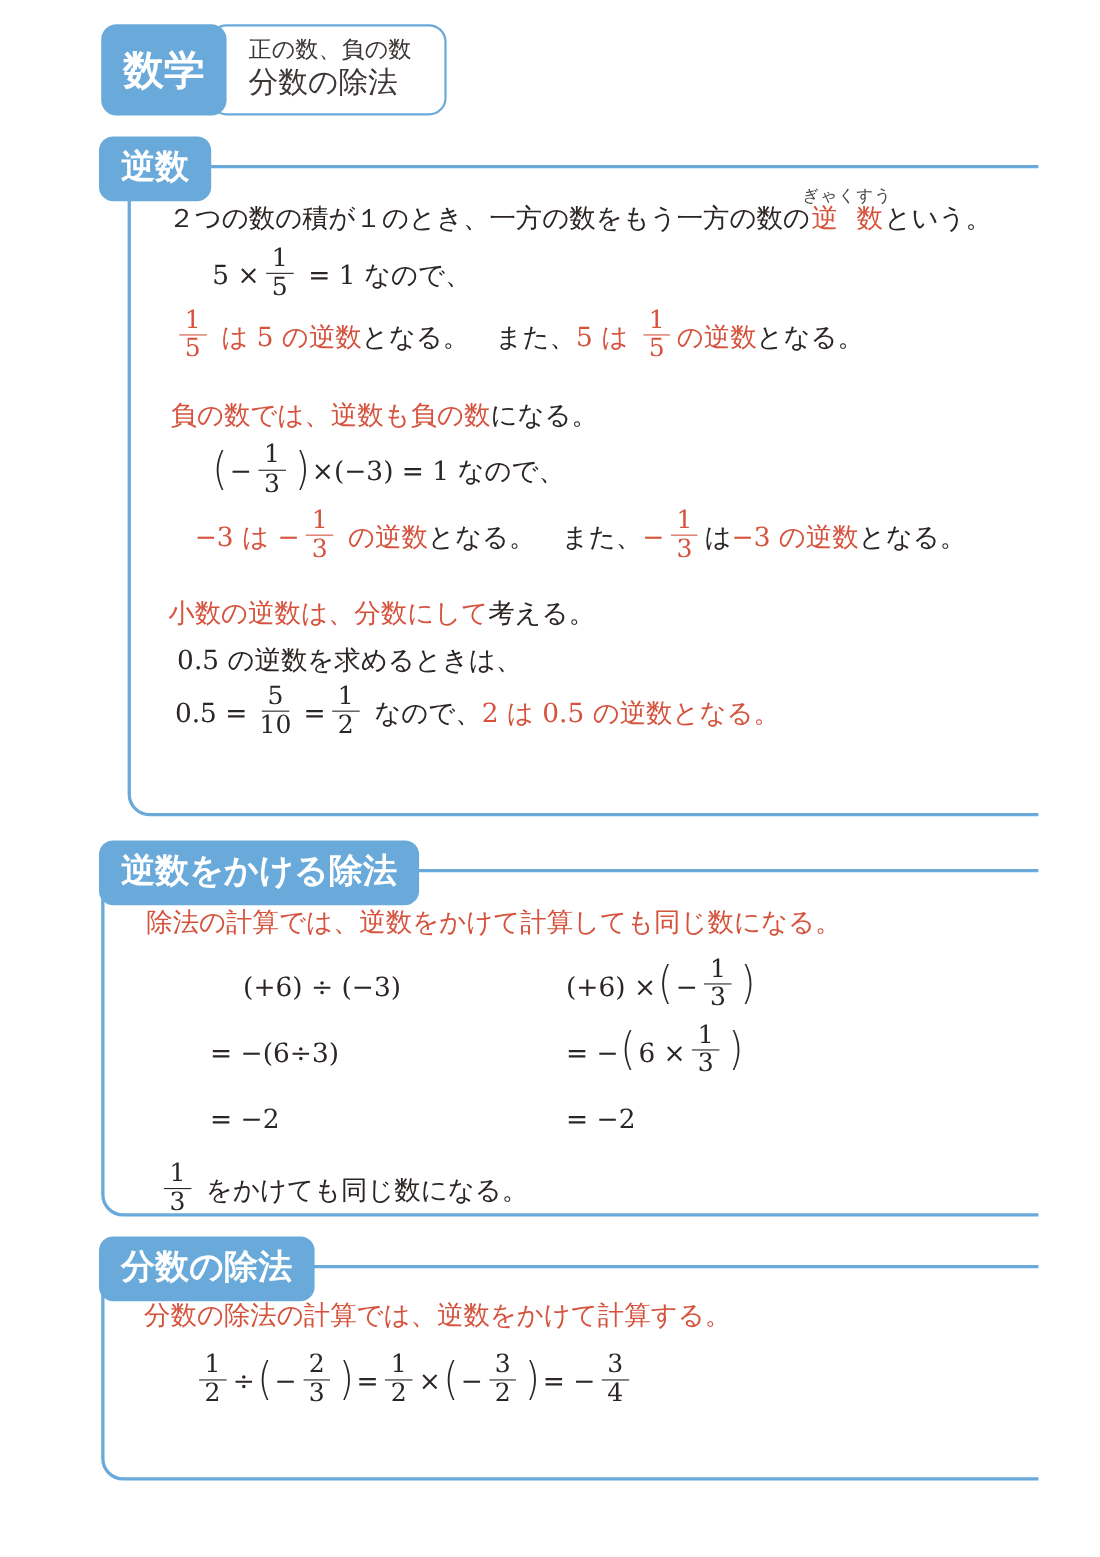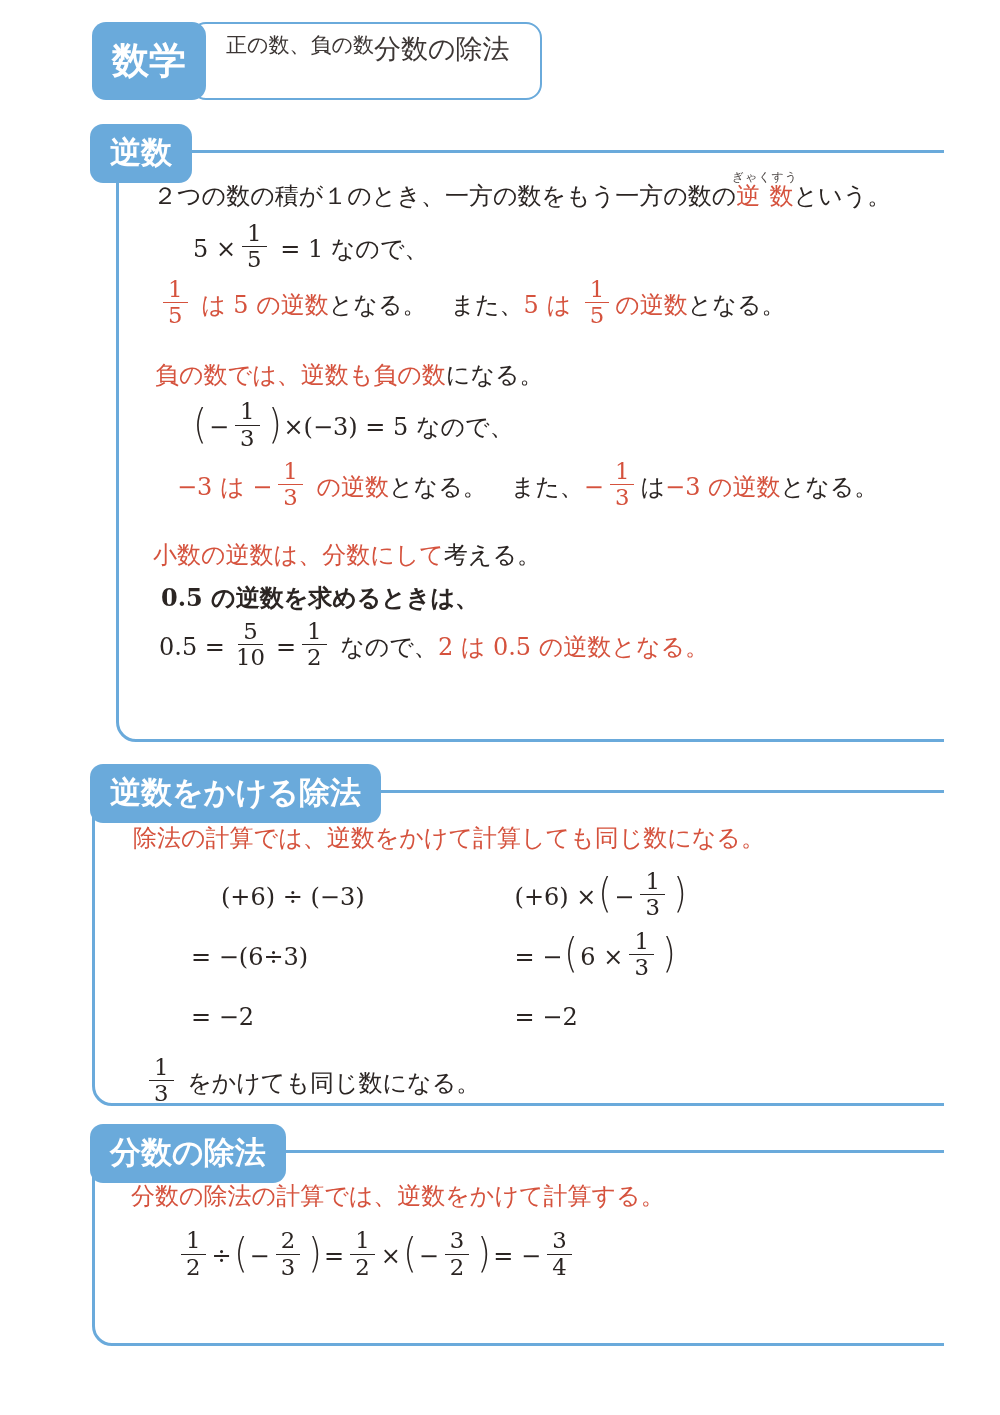--- a/index.html
+++ b/index.html
@@ -18,21 +18,21 @@
   
   .header{position:absolute;top:22px;left:36px;display:flex;align-items:stretch;}
   .subject-badge{
     position:relative;z-index:2;background:var(--blue);color:#fff;
     font-family:"DejaVu Sans","Liberation Sans",sans-serif;font-weight:bold;
     font-size:37px;border-radius:14px;padding:14px 20px;display:flex;align-items:center;
   }
   .topic-box{
     position:relative;z-index:1;margin-left:-16px;background:#fff;
     border:2.5px solid var(--blue);border-radius:16px;
-    padding:8px 30px 10px 34px;display:flex;justify-content:center;
+    padding:8px 30px 10px 34px;display:flex;flex-direction:column;justify-content:center;
     font-family:"DejaVu Sans","Liberation Sans",sans-serif;color:#3c3634;
   }
   .topic-line1{font-size:21px;line-height:1.3;}
   .topic-line2{font-size:27px;line-height:1.25;}
   
   .section{position:absolute;left:36px;width:928px;}
   .section-box{
     width:100%;height:100%;border:3px solid var(--blue);border-radius:20px;background:#fff;
   }
   .section-tab{
@@ -53,32 +53,32 @@
   .frac .num{padding:0 5px;border-bottom:1.8px solid currentColor;}
   .frac .den{padding:0 5px;}
   
   .bp{
     display:inline-block;font-family:"DejaVu Sans","Liberation Sans",sans-serif;
     font-weight:200;font-size:1.7em;vertical-align:middle;position:relative;top:-4px;
     transform:scaleX(0.85);margin:0 1px;
   }
   .red{color:var(--red);}
   ruby rt{
-    font-size:12px;color:#4a4442;font-family:"DejaVu Sans","Liberation Sans",sans-serif;
+    font-size:15px;color:#4a4442;font-family:"DejaVu Sans","Liberation Sans",sans-serif;
     letter-spacing:1px;
   }
   
   .l-intro{margin:4px 0 10px 0;}
   .l-eq1{margin:2px 0 2px 40px;}
   .l-st1{margin:4px 0 26px 4px;}
   .l-lead2{margin:12px 0 6px 2px;}
   .l-eq2{margin:2px 0 2px 38px;}
   .l-st2{margin:4px 0 24px 24px;}
   .l-lead3{margin:12px 0 8px 0;}
-  .l-dec1{margin:6px 0 6px 8px;font-weight:bold;}
+  .l-dec1{margin:6px 0 6px 8px;}
   .l-eq3{margin:4px 0 0 6px;}
   
   .l-lead-s2{margin:14px 0 12px 4px;}
   .eq-cols{display:flex;margin-left:62px;gap:150px;}
   .eq-col{display:flex;flex-direction:column;}
   .eq-row{height:60px;display:flex;align-items:center;}
   .eq-row.first{margin-left:30px;}
   .l-closing{margin:10px 0 0 14px;}
   
   .l-lead-s3{margin:12px 0 14px 2px;}
@@ -117,21 +117,21 @@
               <span class="num">1</span>
               <span class="den">5</span>
             </span><span class="red"> は 5 の逆数</span><span>となる。　また、</span><span class="red">5 は </span><span class="frac red">
               <span class="num">1</span>
               <span class="den">5</span>
             </span><span class="red">の逆数</span><span>となる。</span></div>
         <div class="math-line l-lead2"><span class="red">負の数では、逆数も負の数</span><span>になる。</span></div>
         <div class="math-line l-eq2"><span class="bp">(</span><span>−</span><span class="frac">
               <span class="num">1</span>
               <span class="den">3</span>
-            </span><span class="bp">)</span><span>×(−3) = 5  なので、</span></div>
+            </span><span class="bp">)</span><span>×(−3) = 1  なので、</span></div>
         <div class="math-line l-st2"><span class="red">−3 は −</span><span class="frac red">
               <span class="num">1</span>
               <span class="den">3</span>
             </span><span class="red"> の逆数</span><span>となる。　また、</span><span class="red">−</span><span class="frac red">
               <span class="num">1</span>
               <span class="den">3</span>
             </span><span>は</span><span class="red">−3 の逆数</span><span>となる。</span></div>
         <div class="math-line l-lead3"><span class="red">小数の逆数は、分数にして</span><span>考える。</span></div>
         <div class="math-line l-dec1"><span>0.5 の逆数を求めるときは、</span></div>
         <div class="math-line l-eq3"><span>0.5 =</span><span class="frac">

